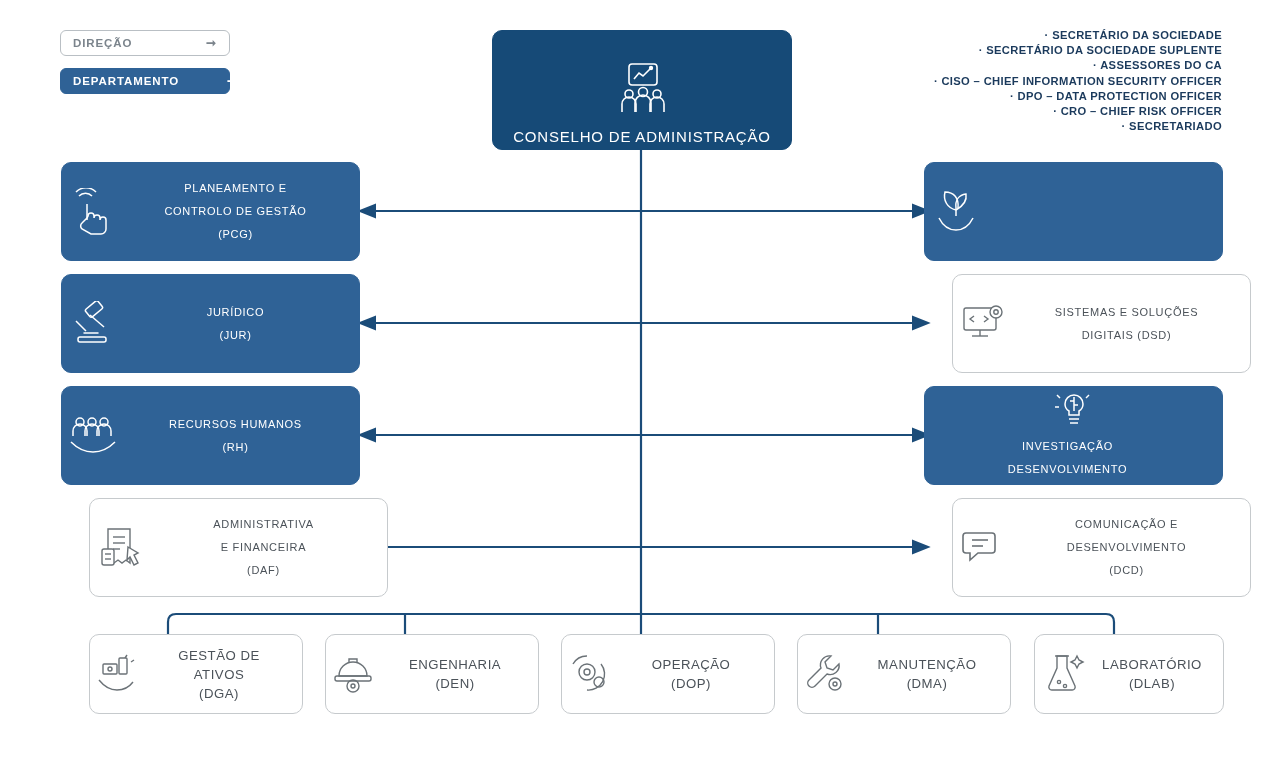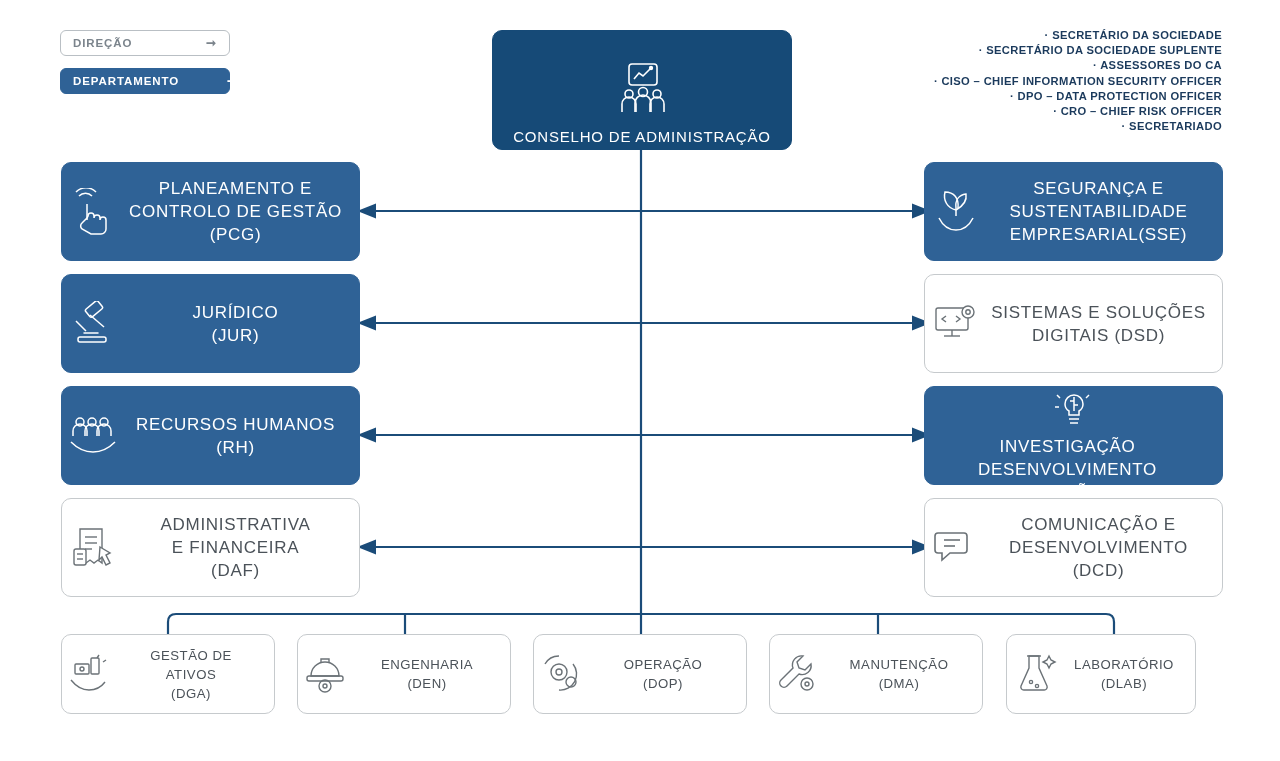--- a/index.html
+++ b/index.html
@@ -90,32 +90,33 @@
   }
   .box.filled {
     background: #2f6296;
     color: #ffffff;
     border: 1px solid #2f6296;
   }
   .box.outline {
     background: #ffffff;
     color: #4b5259;
     border: 1px solid #c6cacd;
+    margin-left: 28px;
   }
   .box .icon {
     flex: 0 0 auto;
     width: 62px;
     display: flex;
     align-items: center;
     justify-content: center;
   }
   .box .label {
     flex: 1 1 auto;
     text-align: center;
-    font-size: 17px;
+    font-size: 11px;
     letter-spacing: 0.7px;
     line-height: 23px;
     padding-right: 12px;
   }
   .box.small .label {
     font-size: 13.2px;
     line-height: 19px;
     letter-spacing: 0.5px;
     padding-right: 10px;
   }
@@ -294,25 +295,20 @@
 
   <div class="box filled" style="left:924px; top:162px; width:299px; height:99px;">
     <span class="icon">
       <svg width="46" height="48" viewBox="0 0 46 48" fill="none" stroke="#ffffff" stroke-width="1.5">
         <path d="M23 22 C14 20 10 12 12 4 C21 4 26 10 25 20"></path>
         <path d="M23 22 C30 18 34 12 33 6 C26 7 22 12 23 20"></path>
         <line x1="23" y1="20" x2="23" y2="28"></line>
         <path d="M6 30 q6 12 17 12 q11 0 17-12"></path>
       </svg>
     </span>
-    <span class="label">
-      <span>SEGURANÇA E</span><br>
-      <span>SUSTENTABILIDADE</span><br>
-      <span>EMPRESARIAL(SSE)</span>
-    </span>
   </div>
 
   <div class="box outline" style="left:924px; top:274px; width:299px; height:99px;">
     <span class="icon">
       <svg width="48" height="44" viewBox="0 0 48 44" fill="none" stroke="#6b7277" stroke-width="1.4">
         <rect x="4" y="6" width="32" height="22" rx="2"></rect>
         <line x1="20" y1="28" x2="20" y2="34"></line>
         <line x1="12" y1="34" x2="28" y2="34"></line>
         <polyline points="14,14 10,17 14,20"></polyline>
         <polyline points="24,14 28,17 24,20"></polyline>

